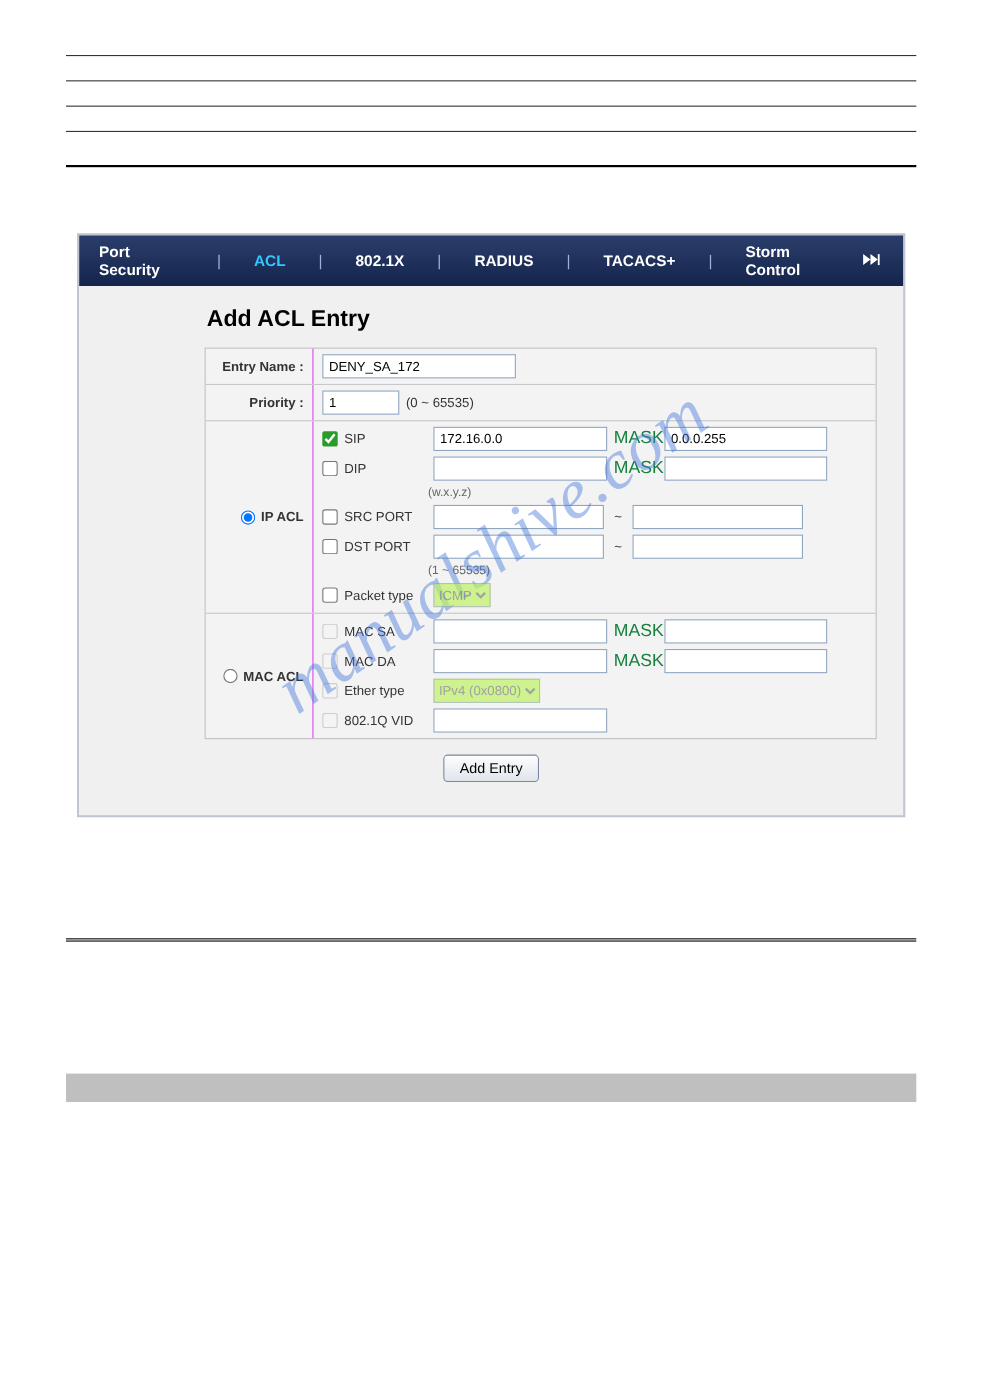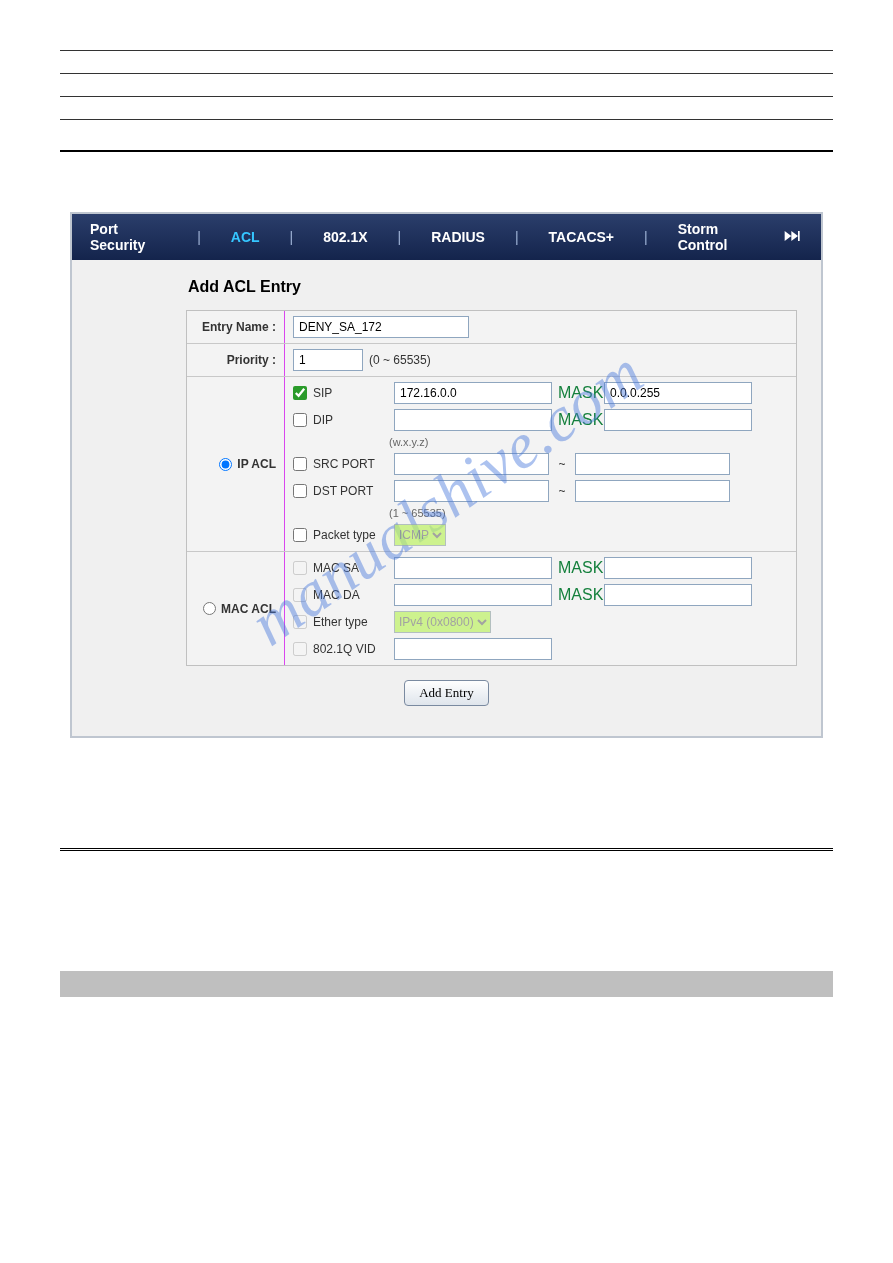--- a/index.html
+++ b/index.html
@@ -9,39 +9,39 @@
   .toplines hr { border: none; border-top: 1px solid #333; margin: 22px 0; }
   .toplines hr.last { border-top: 2px solid #000; margin-top: 30px; }
   .panel { border: 2px solid #bfc6d0; margin: 0 10px; }
   .tabbar { background: linear-gradient(#2b3e6b,#14244c); padding: 7px 18px; color:#fff; font-weight:bold; font-size:14px; display:flex; align-items:center; gap:22px;}
   .tabbar .sep { color:#9fb3d6; padding:0 8px; font-weight:normal;}
   .tabbar .tab { cursor:pointer; }
   .tabbar .tab.active { color:#35c6ff; }
   .tabbar .arrow { margin-left:auto; }
   .tabbar .arrow svg { width:20px; height:14px; }
   .body { background:#f0f0f0; padding:14px 14px 26px 14px; position:relative; }
-  .title { font-size:16px; font-weight:bold; margin:4px 0 14px 102px; }
+  .title { font-size:21px; font-weight:bold; margin:4px 0 14px 102px; }
   .form { border:1px solid #c0c0c0; margin-left:100px; margin-right:10px; background:#f3f3f3;}
   .row { display:flex; align-items:stretch; border-top:1px solid #c8c8c8; font-size:12px; color:#333;}
   .row:first-child { border-top:none; }
   .lab { width:98px; border-right:1px solid #d946ef; display:flex; align-items:center; justify-content:flex-end; padding:6px 8px 6px 4px; font-weight:bold;}
   .lab input[type=radio]{ margin-right:5px;}
   .lab .labtxt{ font-weight:bold; }
   .cell { flex:1; padding:5px 8px; display:flex; flex-direction:column; gap:5px; }
   .line { display:flex; align-items:center; gap:6px; }
   .line .cb { width:14px; height:14px; accent-color:#2a9b2a;}
   .line .fl { width:75px; }
   .line input[type=text]{ border:1px solid #8fa6bf; height:22px; padding:2px 5px; font-size:12px;}
   .ip { width:158px; }
   .mask { width:148px;}
   .small { width:70px;}
   .port { width:155px; }
   .hint { font-size:11px; color:#666; margin-left:96px;}
   select { border:1px solid #9aa; height:22px; font-size:12px; background:#bef264;}
-  .addbtn { display:block; margin:14px auto 4px auto; padding:4px 14px; border:1px solid #7a8aa0; border-radius:4px; background:linear-gradient(#fefefe,#dfe5ec); font-size:13px; cursor:pointer;font-family:Liberation Serif, serif;}
+  .addbtn { display:block; margin:14px auto 4px auto; padding:4px 14px; border:1px solid #7a8aa0; border-radius:4px; background:linear-gradient(#fefefe,#dfe5ec); font-size:13px; cursor:pointer;}
   .mlabel{ width:40px; text-align:left; color:#15803d; font-size:16px;}
   .tilde{ width:14px; text-align:center;}
   .watermark { position:absolute; left:50%; top:50%; transform:translate(-50%,-50%) rotate(-35deg); font-size:64px; font-weight:500; color:rgba(70,120,220,0.45); letter-spacing:1px; pointer-events:none; white-space:nowrap; font-style:italic; font-family: "Segoe Script", cursive;}
   .bottomlines { margin: 90px 60px 0 60px;}
   .bottomlines hr { border:none; border-top:3px double #000; }
   .footerbar { margin: 120px 60px 0 60px; height:26px; background:#bfbfbf; }
 </style>
 </head>
 <body>
 

